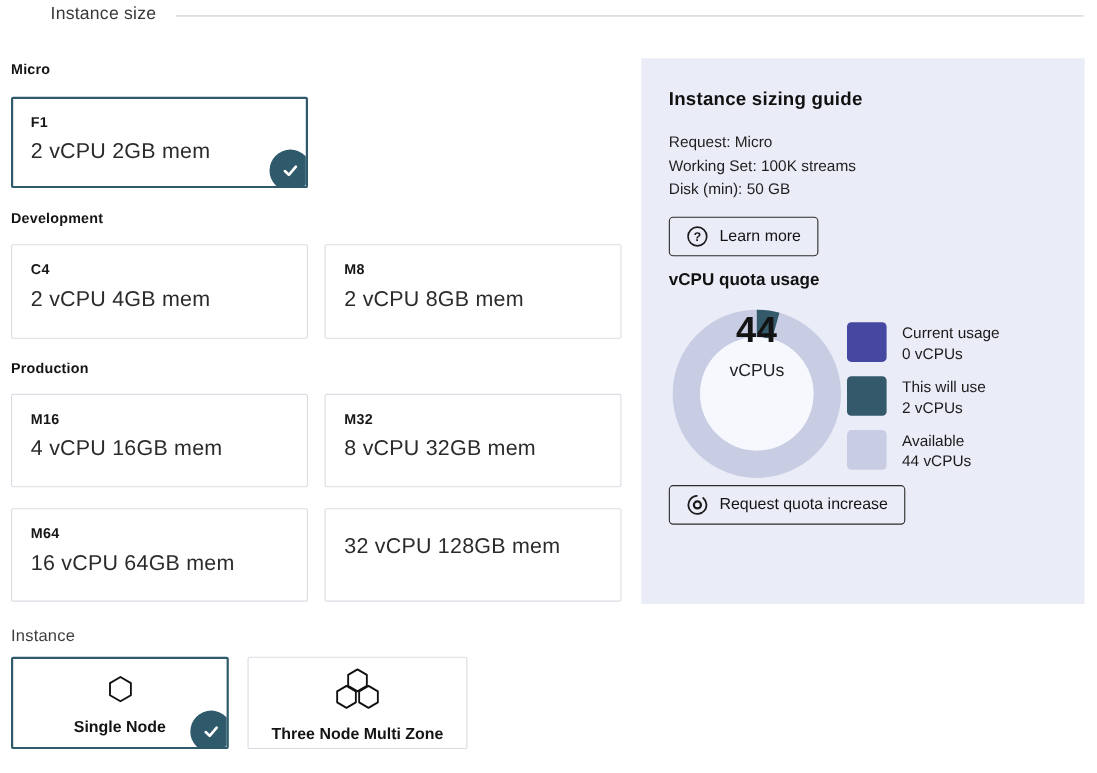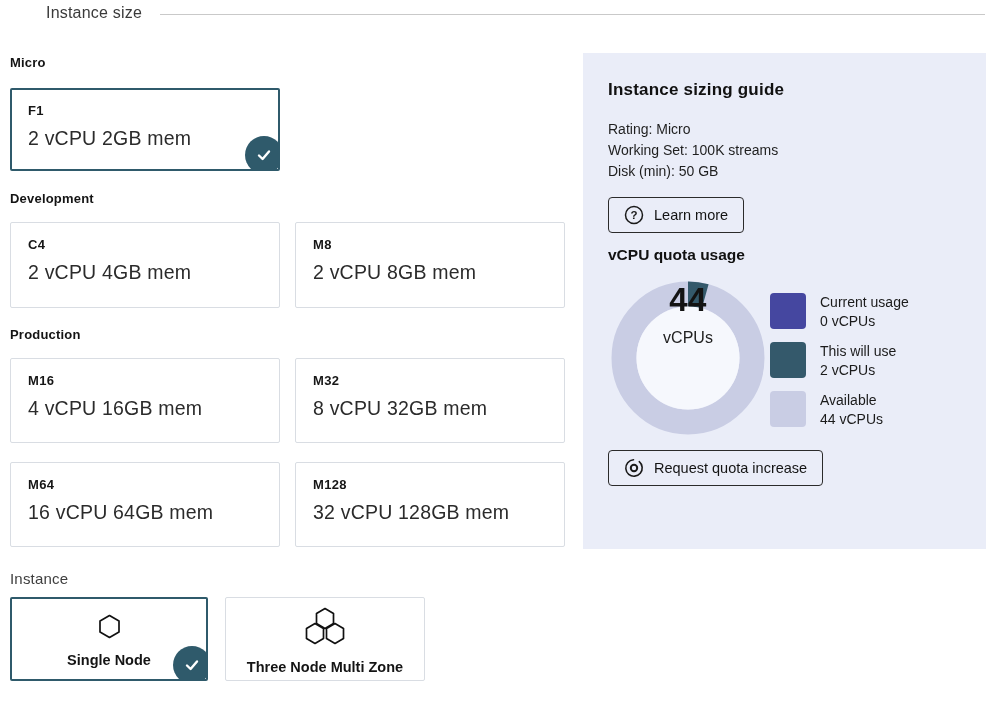--- a/index.html
+++ b/index.html
@@ -99,21 +99,20 @@
     </div>
     <div class="card" style="height:85px">
       <div class="code">M32</div>
       <div class="desc">8 vCPU 32GB mem</div>
     </div>
     <div class="card" style="height:85px">
       <div class="code">M64</div>
       <div class="desc">16 vCPU 64GB mem</div>
     </div>
     <div class="card" style="height:85px">
-      <div class="code">M128</div>
       <div class="desc">32 vCPU 128GB mem</div>
     </div>
   </div>
 
   <div class="sec-label light" style="top:570px">Instance</div>
 
   <div class="topo-card selected" style="left:10px; top:597px; width:198px; height:84px">
     <span>
       <svg width="23" height="25" viewBox="0 0 23 25">
         <polygon points="11.5,1.5 21,7 21,18 11.5,23.5 2,18 2,7" fill="none" stroke="#111111" stroke-width="1.7" stroke-linejoin="round"></polygon>
@@ -135,21 +134,21 @@
         <polygon points="31,16.5 39.5,21.5 39.5,31.5 31,36.5 22.5,31.5 22.5,21.5" fill="#ffffff" stroke="#111111" stroke-width="1.7" stroke-linejoin="round"></polygon>
       </svg>
     </span>
     <span class="topo-label">Three Node Multi Zone</span>
   </div>
 
   <div class="guide-panel">
     <div class="guide-title">Instance sizing guide</div>
 
     <div class="guide-info">
-      <div>Rating: Micro</div>
+      <div>Request: Micro</div>
       <div>Working Set: 100K streams</div>
       <div>Disk (min): 50 GB</div>
     </div>
 
     <button class="btn" style="left:25px; top:144px">
       <span style="display:flex">
         <svg width="20" height="20" viewBox="0 0 20 20">
           <circle cx="10" cy="10" r="8.5" fill="none" stroke="#1a1a1a" stroke-width="1.5"></circle>
           <text x="10" y="14.2" text-anchor="middle" font-size="11.5" font-weight="bold" fill="#1a1a1a">?</text>
         </svg>
@@ -188,21 +187,21 @@
       </div>
       <div class="legend-item">
         <span class="swatch" style="background: rgb(201, 205, 228);"></span>
         <span class="legend-text">
           <div>Available</div>
           <div>44 vCPUs</div>
         </span>
       </div>
     </div>
 
-    <button class="btn" style="left:25px; top:397px">
+    <button class="btn" style="left:25px; top:388px">
       <span style="display:flex">
         <svg width="20" height="20" viewBox="0 0 20 20">
           <circle cx="10" cy="10" r="8.2" fill="none" stroke="#1a1a1a" stroke-width="1.6" stroke-dasharray="45 6.5" transform="rotate(-50 10 10)" stroke-linecap="round"></circle>
           <circle cx="10" cy="10" r="3.2" fill="none" stroke="#1a1a1a" stroke-width="2"></circle>
         </svg>
       </span>
       <span>Request quota increase</span>
     </button>
   </div>
 

